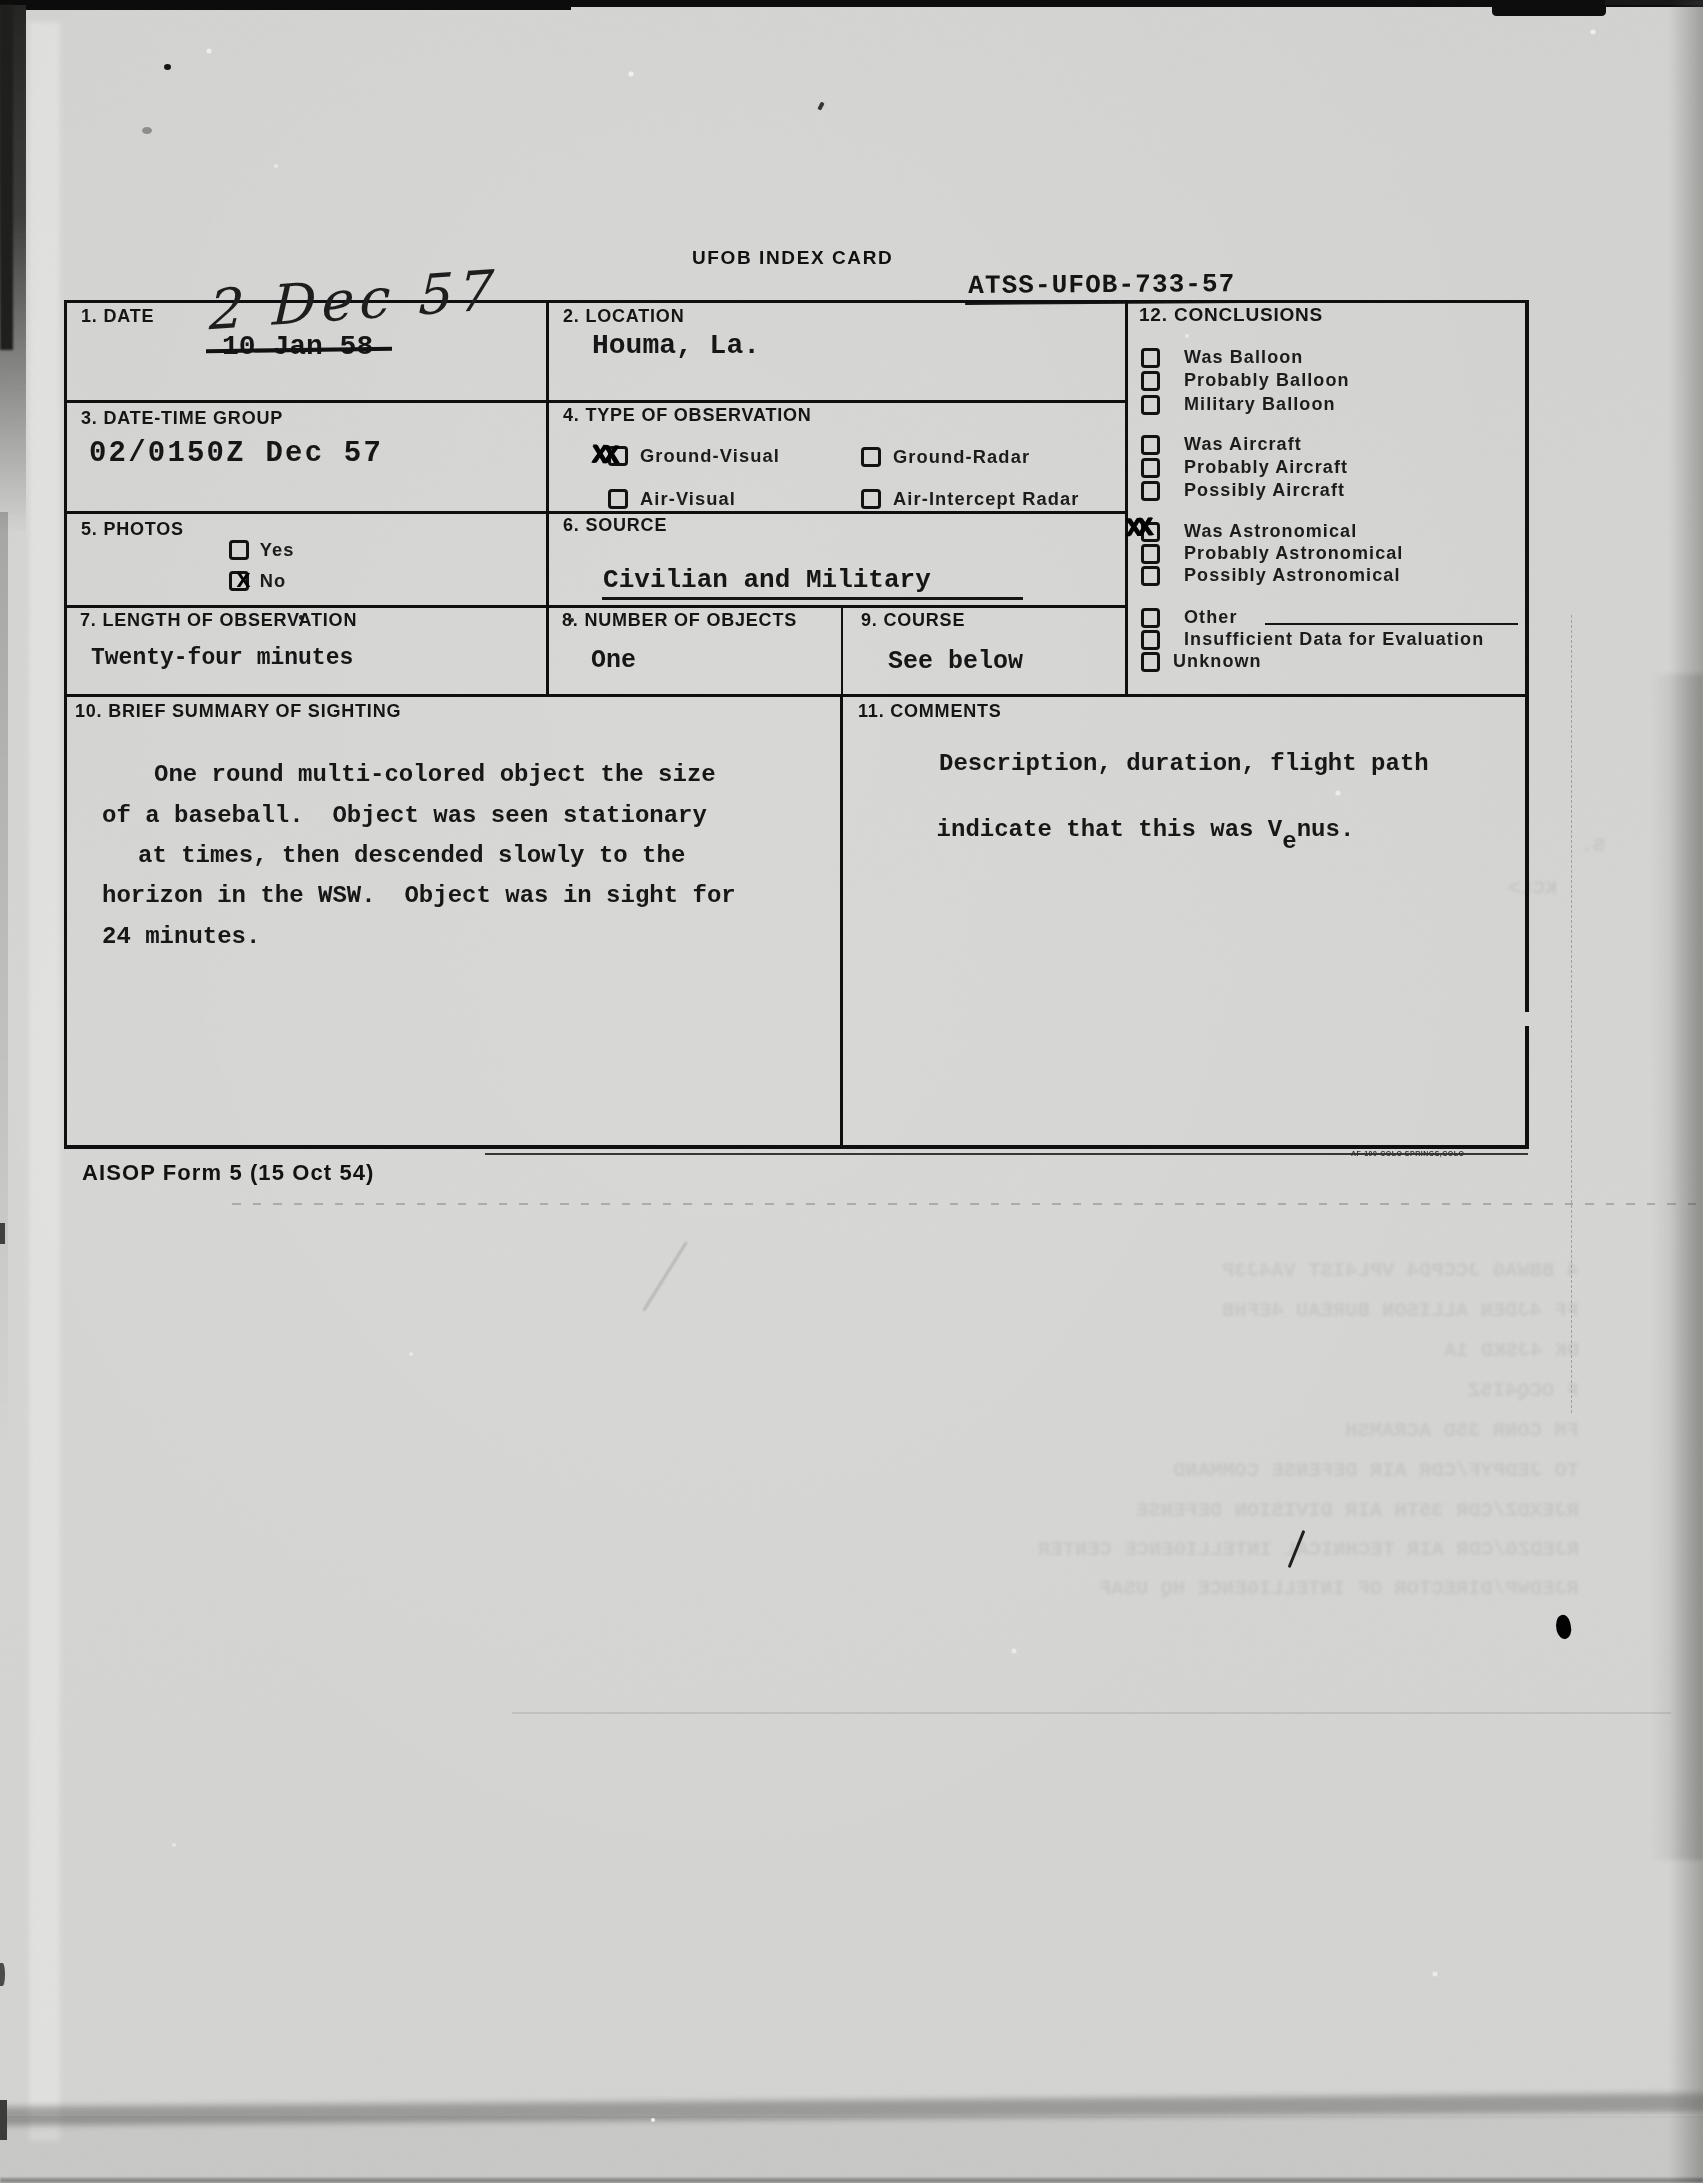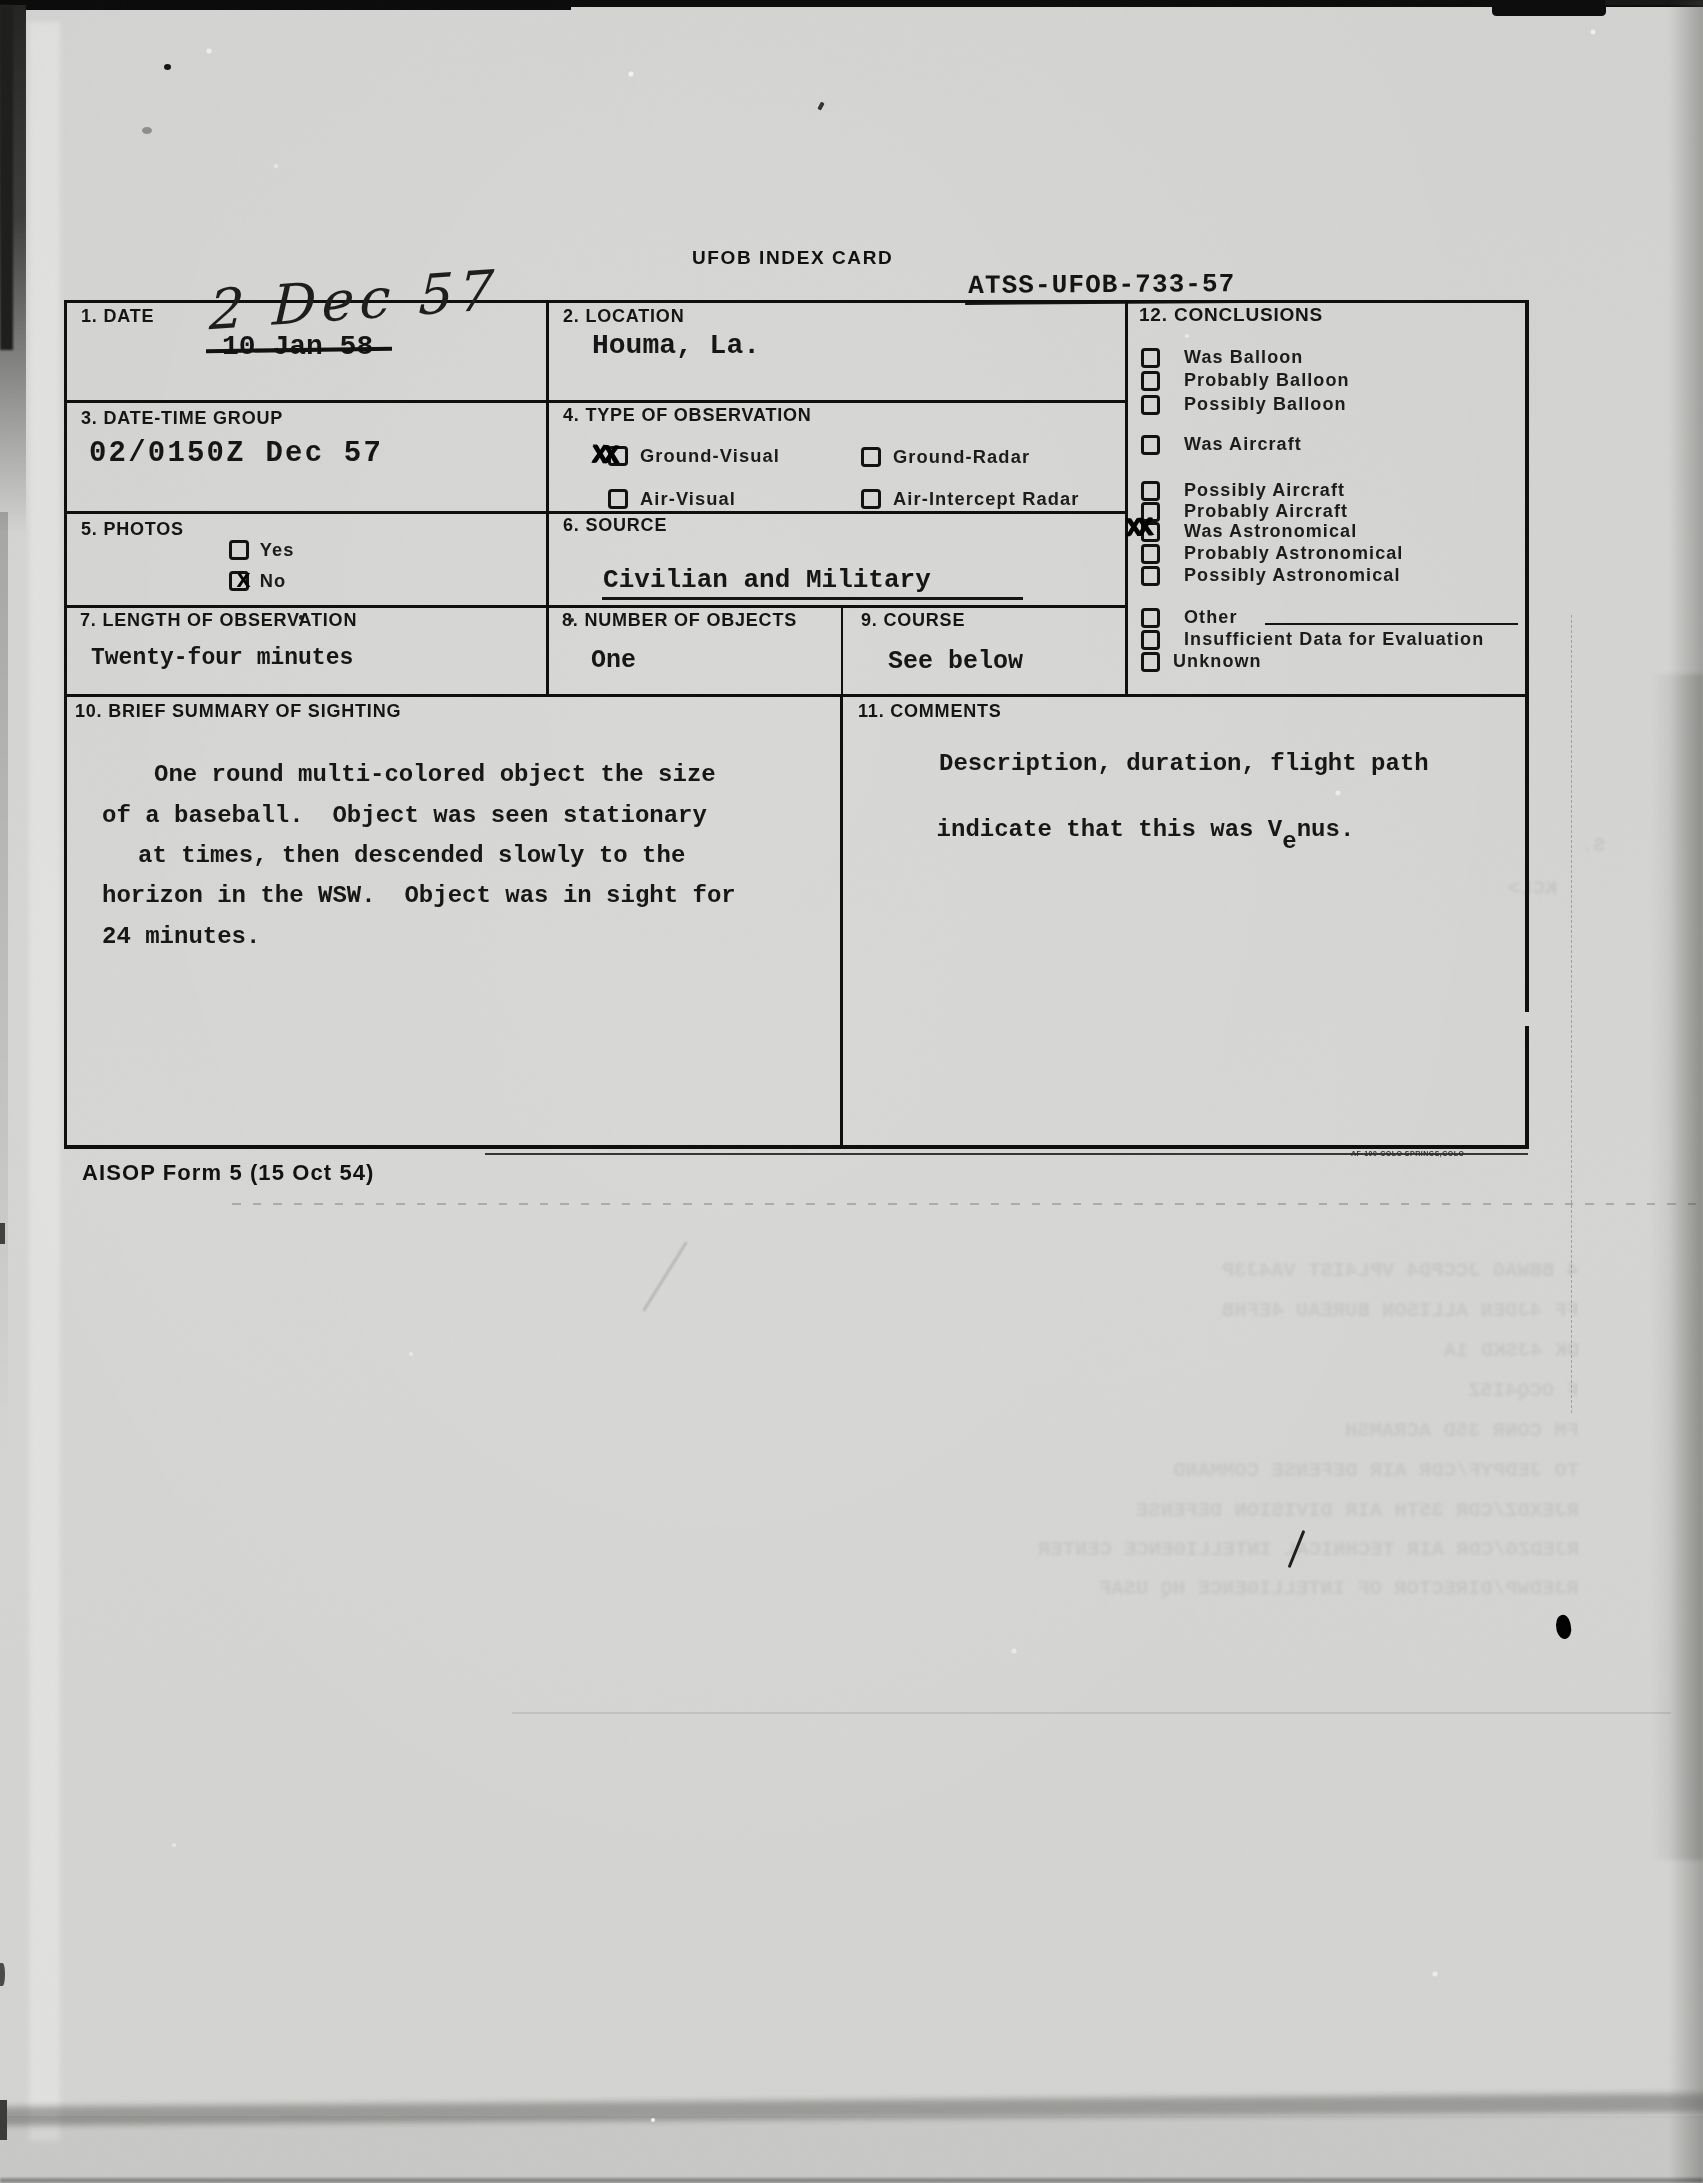--- a/index.html
+++ b/index.html
@@ -230,27 +230,27 @@
   <div class="opt c-opt" style="left:1141px;top:347px;gap:24px;">
     <span class="box"></span>
     <span class="optlabel">Was Balloon</span>
   </div>
   <div class="opt c-opt" style="left:1141px;top:370px;gap:24px;">
     <span class="box"></span>
     <span class="optlabel">Probably Balloon</span>
   </div>
   <div class="opt c-opt" style="left:1141px;top:394px;gap:24px;">
     <span class="box"></span>
-    <span class="optlabel">Possibly Balloon</span>
+    <span class="optlabel">Military Balloon</span>
   </div>
   <div class="opt c-opt" style="left:1141px;top:434px;gap:24px;">
     <span class="box"></span>
     <span class="optlabel">Was Aircraft</span>
   </div>
-  <div class="opt c-opt" style="left:1141px;top:457px;gap:24px;margin-top:44px;">
+  <div class="opt c-opt" style="left:1141px;top:457px;gap:24px;">
     <span class="box"></span>
     <span class="optlabel">Probably Aircraft</span>
   </div>
   <div class="opt c-opt" style="left:1141px;top:480px;gap:24px;">
     <span class="box"></span>
     <span class="optlabel">Possibly Aircraft</span>
   </div>
   <div class="opt c-opt" style="left:1141px;top:521px;gap:24px;">
     <span class="box"></span>
     <span class="optlabel">Was Astronomical</span>

